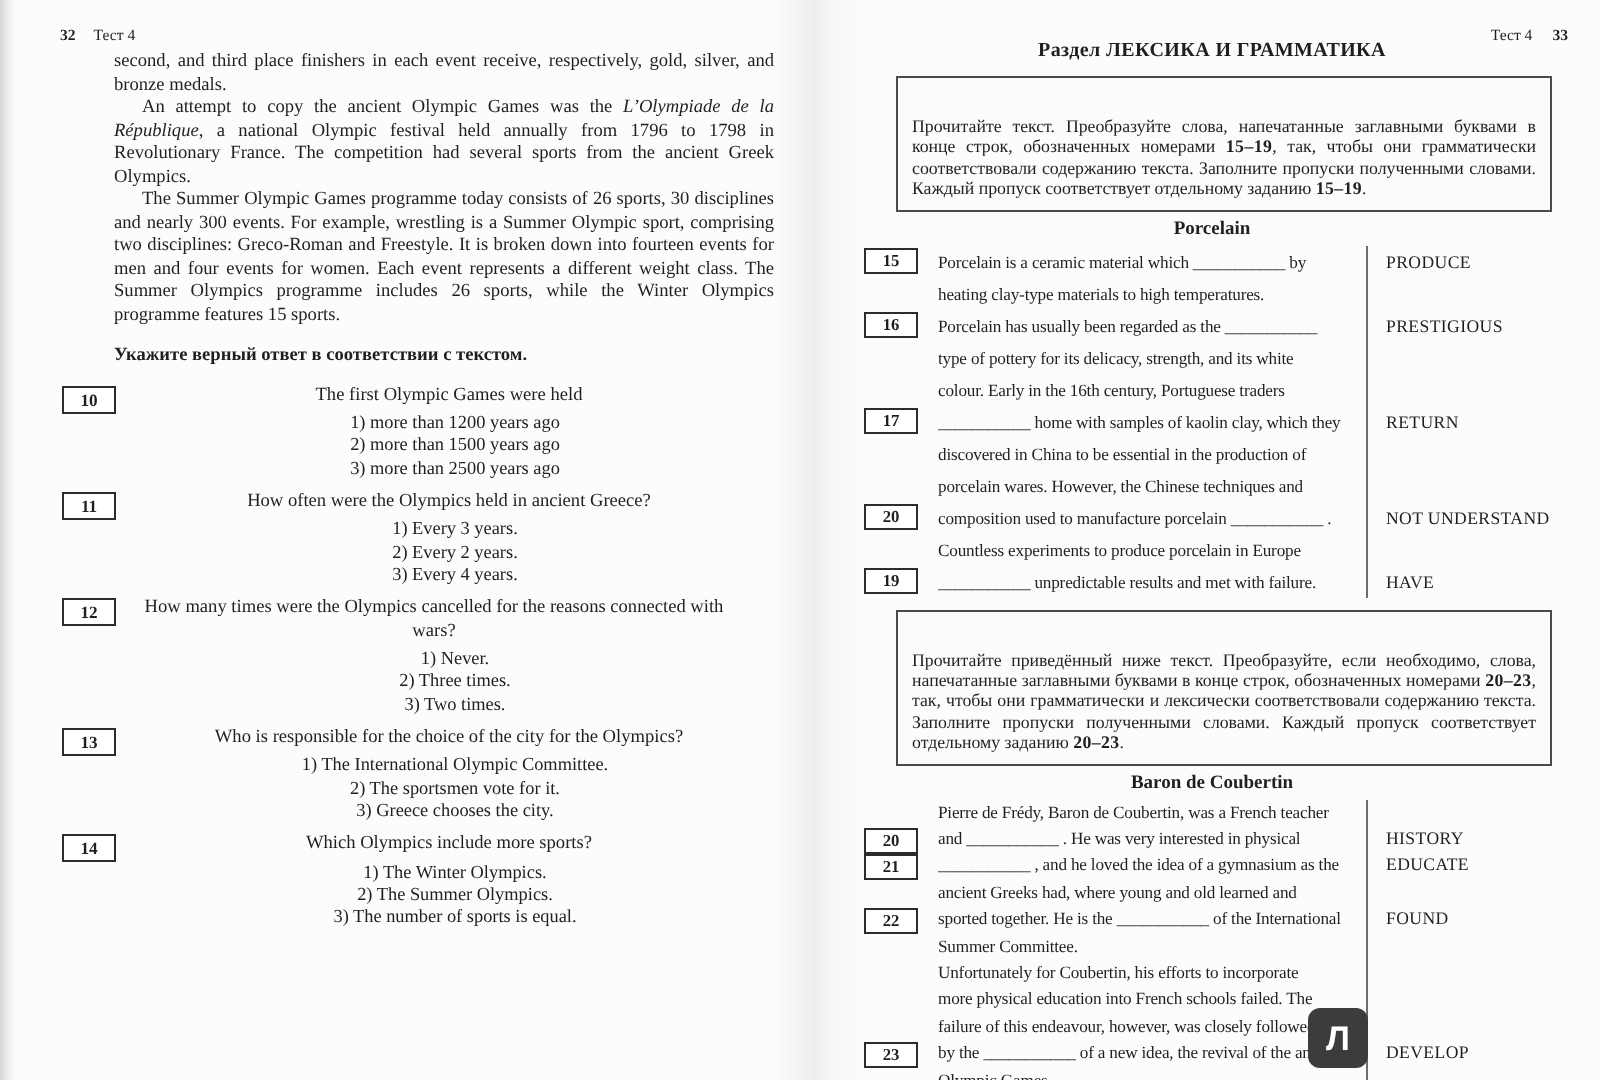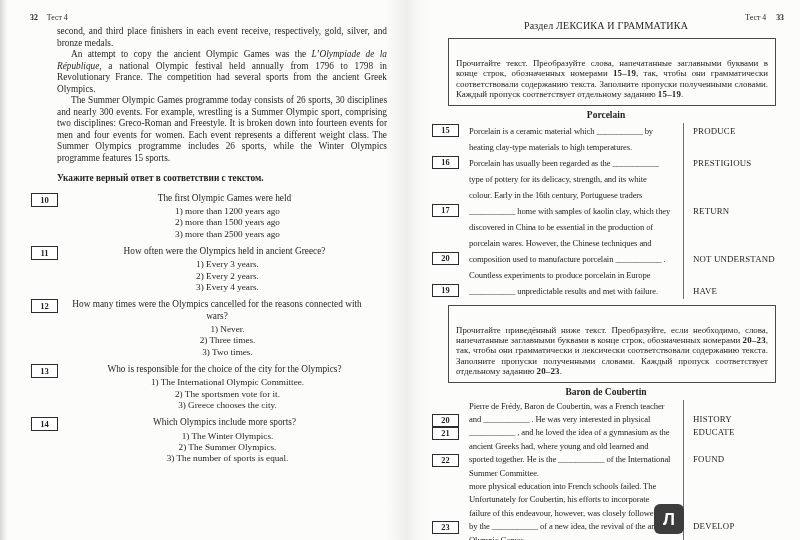--- a/index.html
+++ b/index.html
@@ -27,21 +27,21 @@
     font-weight:bold; font-size:8.6px; background:#fff; }
   .q-text { font-size:9.3px; line-height:11.6px; }
   .opts { margin-top:2px; margin-left:6px; }
   .opt { font-size:9.2px; line-height:11.2px; }
 
   
   .pr-header { position:absolute; right:16px; top:13px; font-size:7.8px; }
   .pr-header .pagenum { font-weight:bold; margin-left:10px; }
 
   .pr-body { position:absolute; left:430px; top:20px; width:352px; }
-  .pr-title { margin:0; text-align:center; font-weight:normal; font-size:10px; line-height:12px; letter-spacing:0.2px; }
+  .pr-title { margin:0; text-align:center; font-weight:bold; font-size:10px; line-height:12px; letter-spacing:0.2px; }
   .inst-box { margin:6px 6px 0 18px; border:1px solid #4a4a4a; padding:19px 7px 5px;
     font-size:8.9px; line-height:10.4px; text-align:justify; }
   .inst-box b { letter-spacing:0.2px; }
   .task-title { margin-top:4px; text-align:center; font-weight:bold; font-size:9.5px; line-height:11px; }
 
   .rows { margin-top:2px; }
   .t-row { display:flex; }
   .rows1 .t-row { height:16px; line-height:16px; }
   .rows2 .t-row { height:13.4px; line-height:13.4px; }
   .t-num { box-sizing:border-box; flex:none; width:27px; height:13px; margin:1px 10px 0 2px;
@@ -225,26 +225,26 @@
         <span class="t-text">sported together. He is the ___________ of the International</span>
         <span class="t-kw">FOUND</span>
       </div>
       <div class="t-row">
         <span class="t-num empty"></span>
         <span class="t-text">Summer Committee.</span>
         <span class="t-kw"></span>
       </div>
       <div class="t-row">
         <span class="t-num empty"></span>
+        <span class="t-text">Unfortunately for Coubertin, his efforts to incorporate</span>
+        <span class="t-kw"></span>
+      </div>
+      <div class="t-row">
+        <span class="t-num empty"></span>
         <span class="t-text">more physical education into French schools failed. The</span>
-        <span class="t-kw"></span>
-      </div>
-      <div class="t-row">
-        <span class="t-num empty"></span>
-        <span class="t-text">Unfortunately for Coubertin, his efforts to incorporate</span>
         <span class="t-kw"></span>
       </div>
       <div class="t-row">
         <span class="t-num empty"></span>
         <span class="t-text">failure of this endeavour, however, was closely followed</span>
         <span class="t-kw"></span>
       </div>
       <div class="t-row">
         <span class="t-num">23</span>
         <span class="t-text">by the ___________ of a new idea, the revival of the ancient</span>

